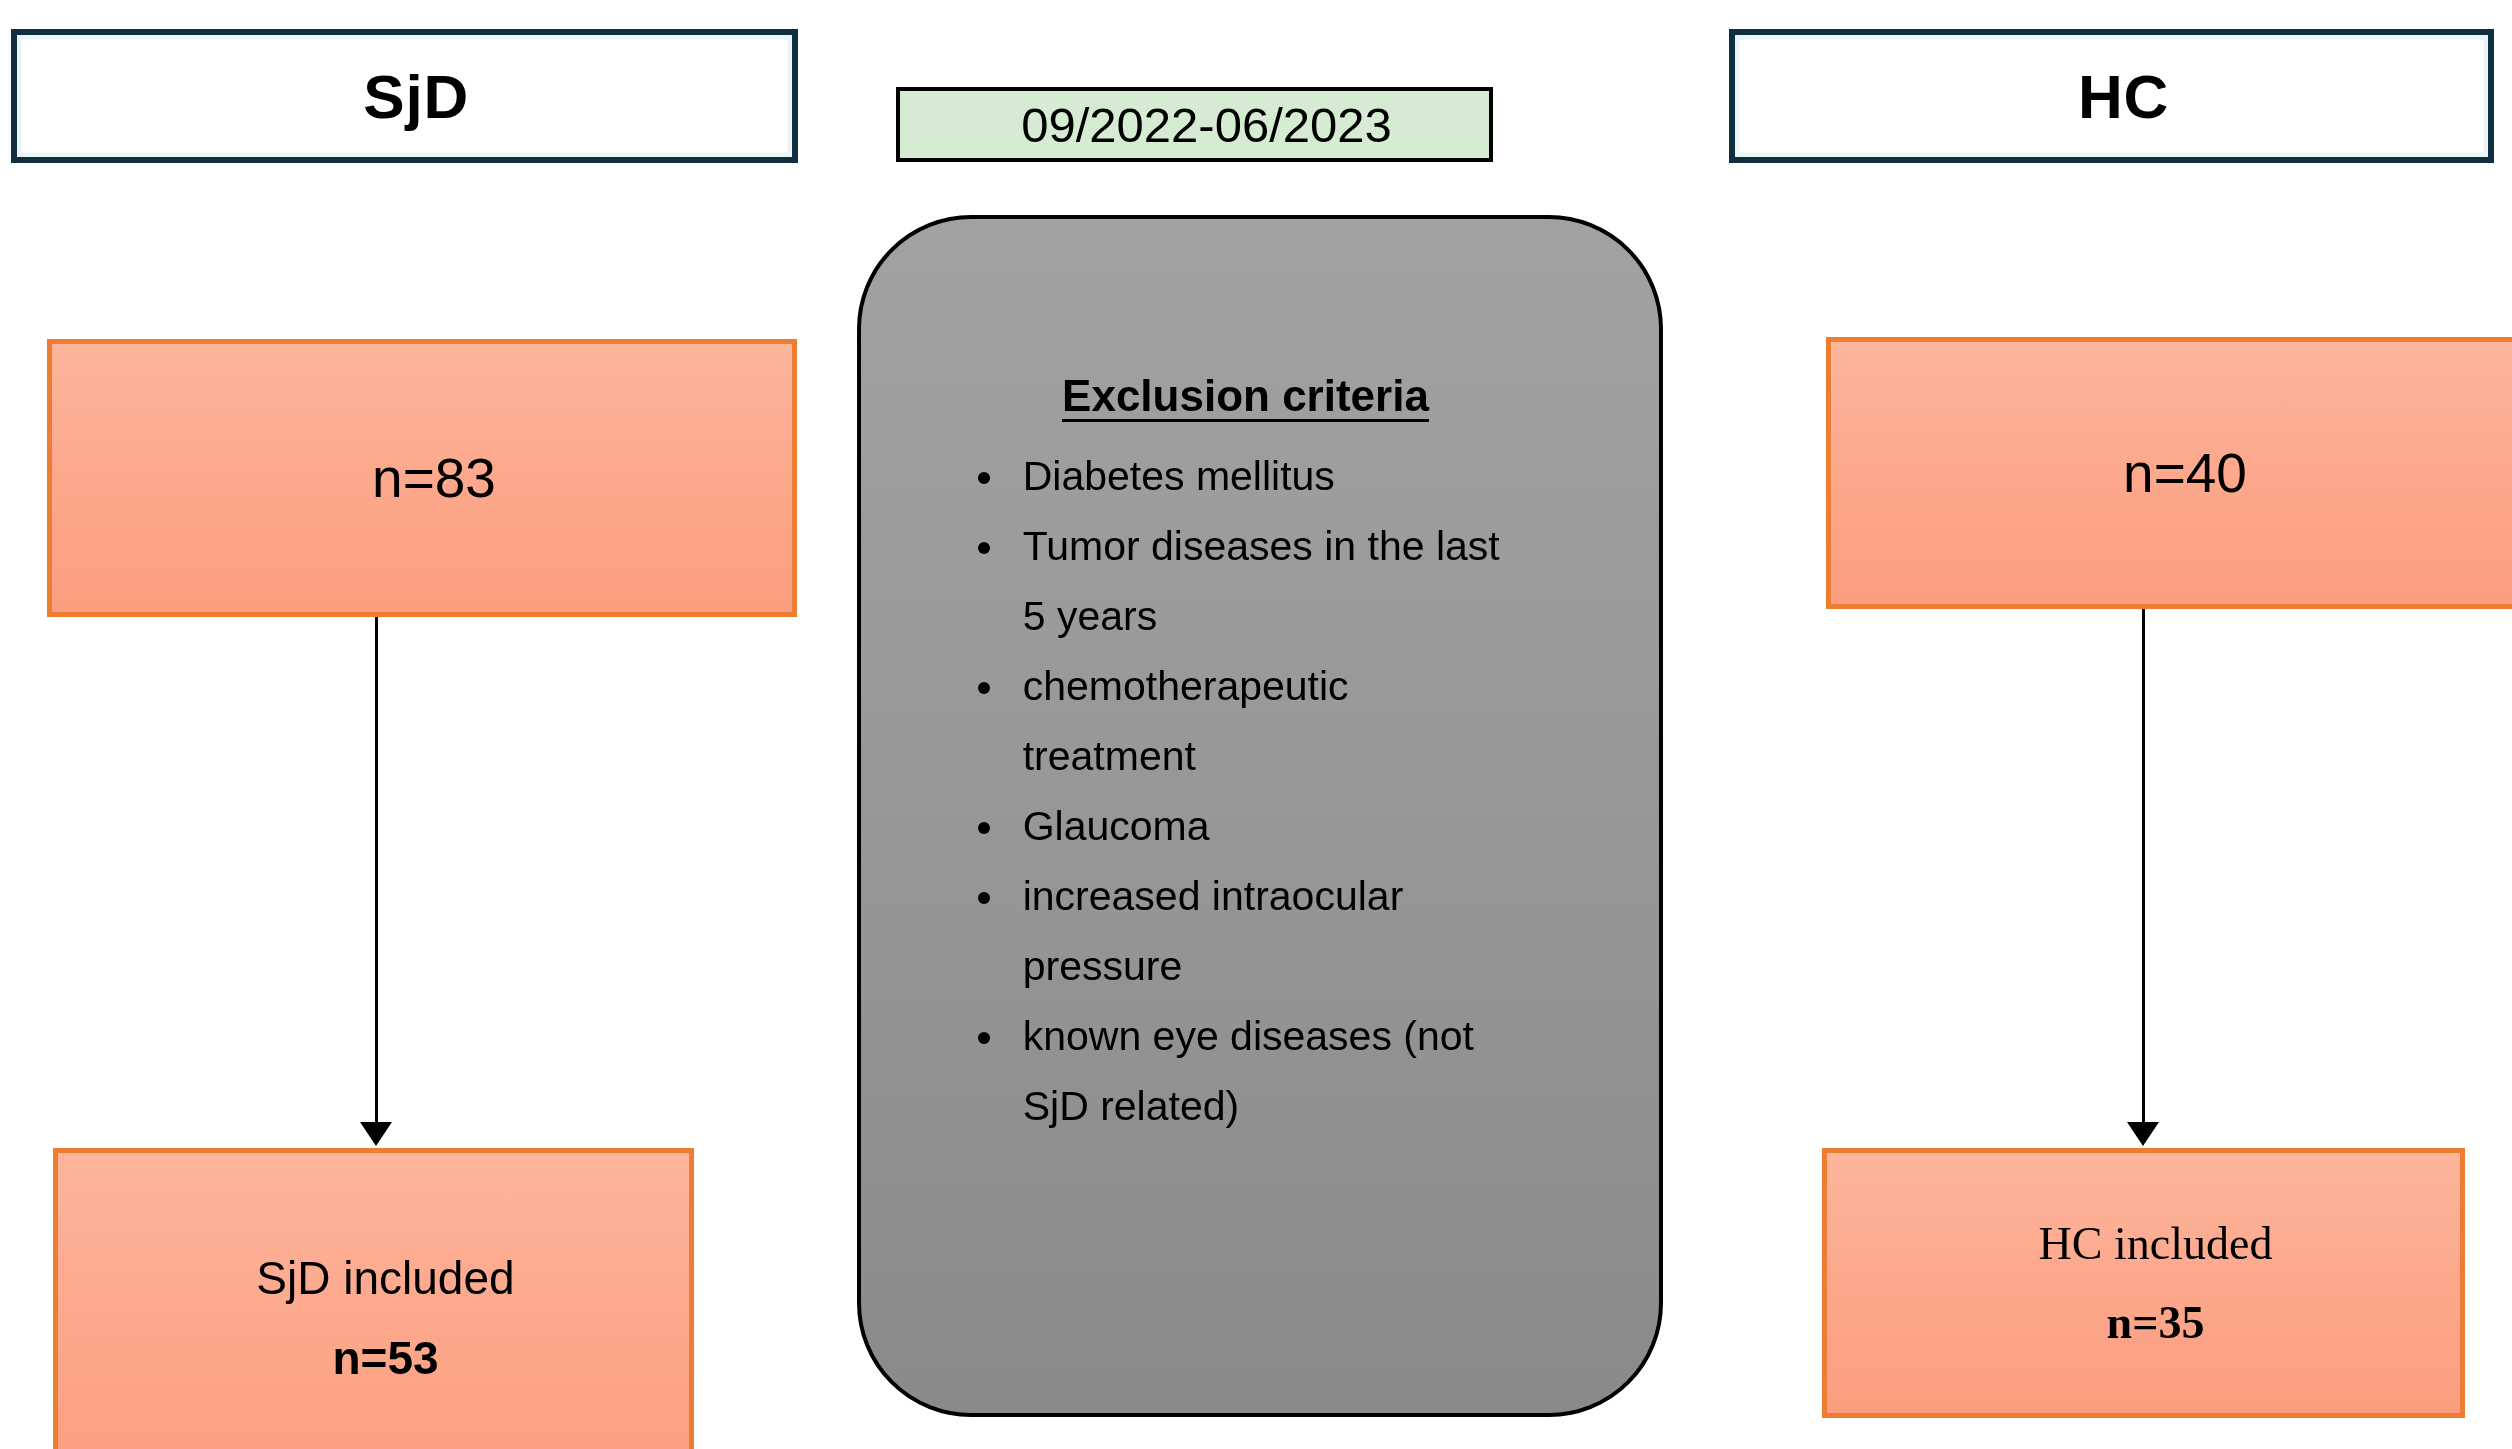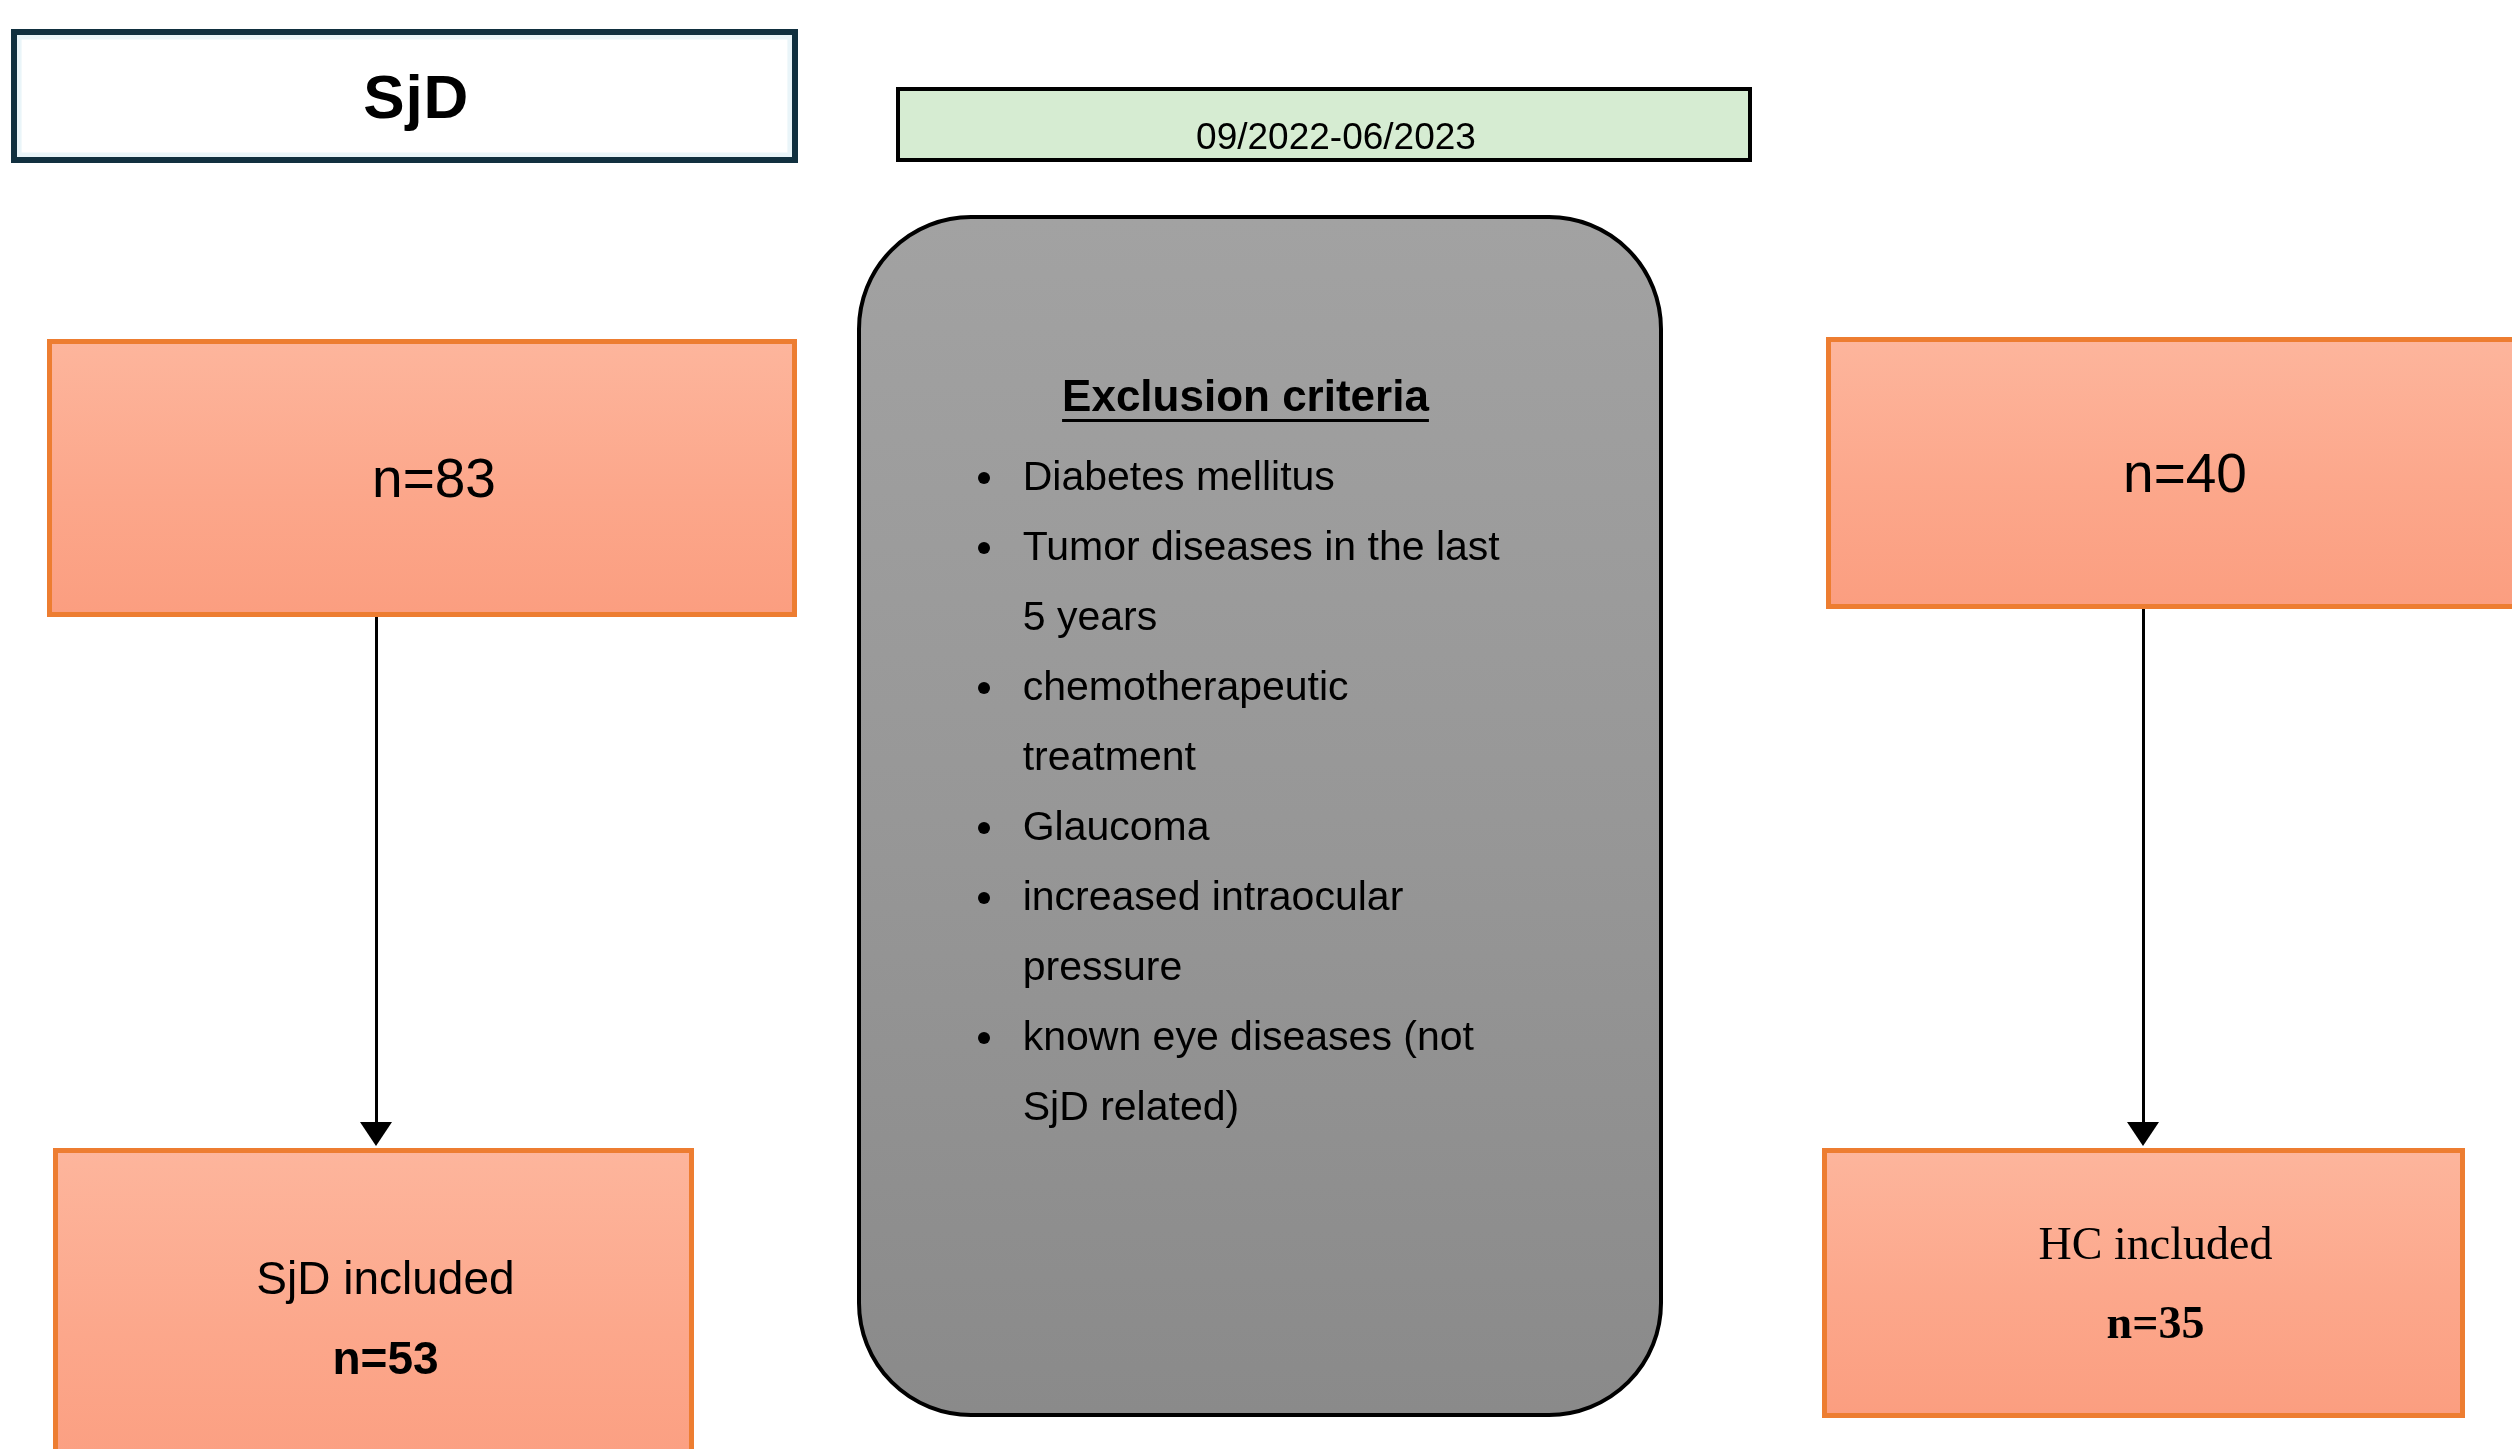--- a/index.html
+++ b/index.html
@@ -25,27 +25,27 @@
     justify-content: center;
     font-size: 62px;
     font-weight: 700;
     letter-spacing: 0.8px;
   }
   .hdr-sjd { left: 10.7px;  top: 29px; width: 787px; height: 134px; }
   .hdr-hc  { left: 1729px; top: 29px; width: 765px; height: 134px; }
 
   
   .period-box {
-    left: 896px; top: 87px; width: 856px; height: 75px;
+    left: 896px; top: 87px; width: 597px; height: 75px;
     background: #d6ecd2;
     border: 4.6px solid #000000;
     display: flex;
-    align-items: flex-end;
+    align-items: center;
     justify-content: center;
-    font-size: 37px;
+    font-size: 49px;
     font-weight: 400;
   }
 
   
   .orange-box {
     background: linear-gradient(180deg, #fdb59c 0%, #fca78b 55%, #fb9e80 100%);
     border: 5.3px solid #ed7d31;
     display: flex;
     flex-direction: column;
     align-items: center;
@@ -120,20 +120,23 @@
 <div class="canvas">
 
   <div class="abs header-box hdr-sjd">
     <span>SjD</span>
   </div>
 
   <div class="abs period-box">
     <span>09/2022-06/2023</span>
   </div>
 
+  <div class="abs header-box hdr-hc">
+    <span>HC</span>
+  </div>
 
   <div class="abs orange-box box-sjd-initial">
     <span class="big-label">n=83</span>
   </div>
 
   <div class="abs arrow arrow-left">
     <div class="shaft"></div>
     <div class="head"></div>
   </div>
 

